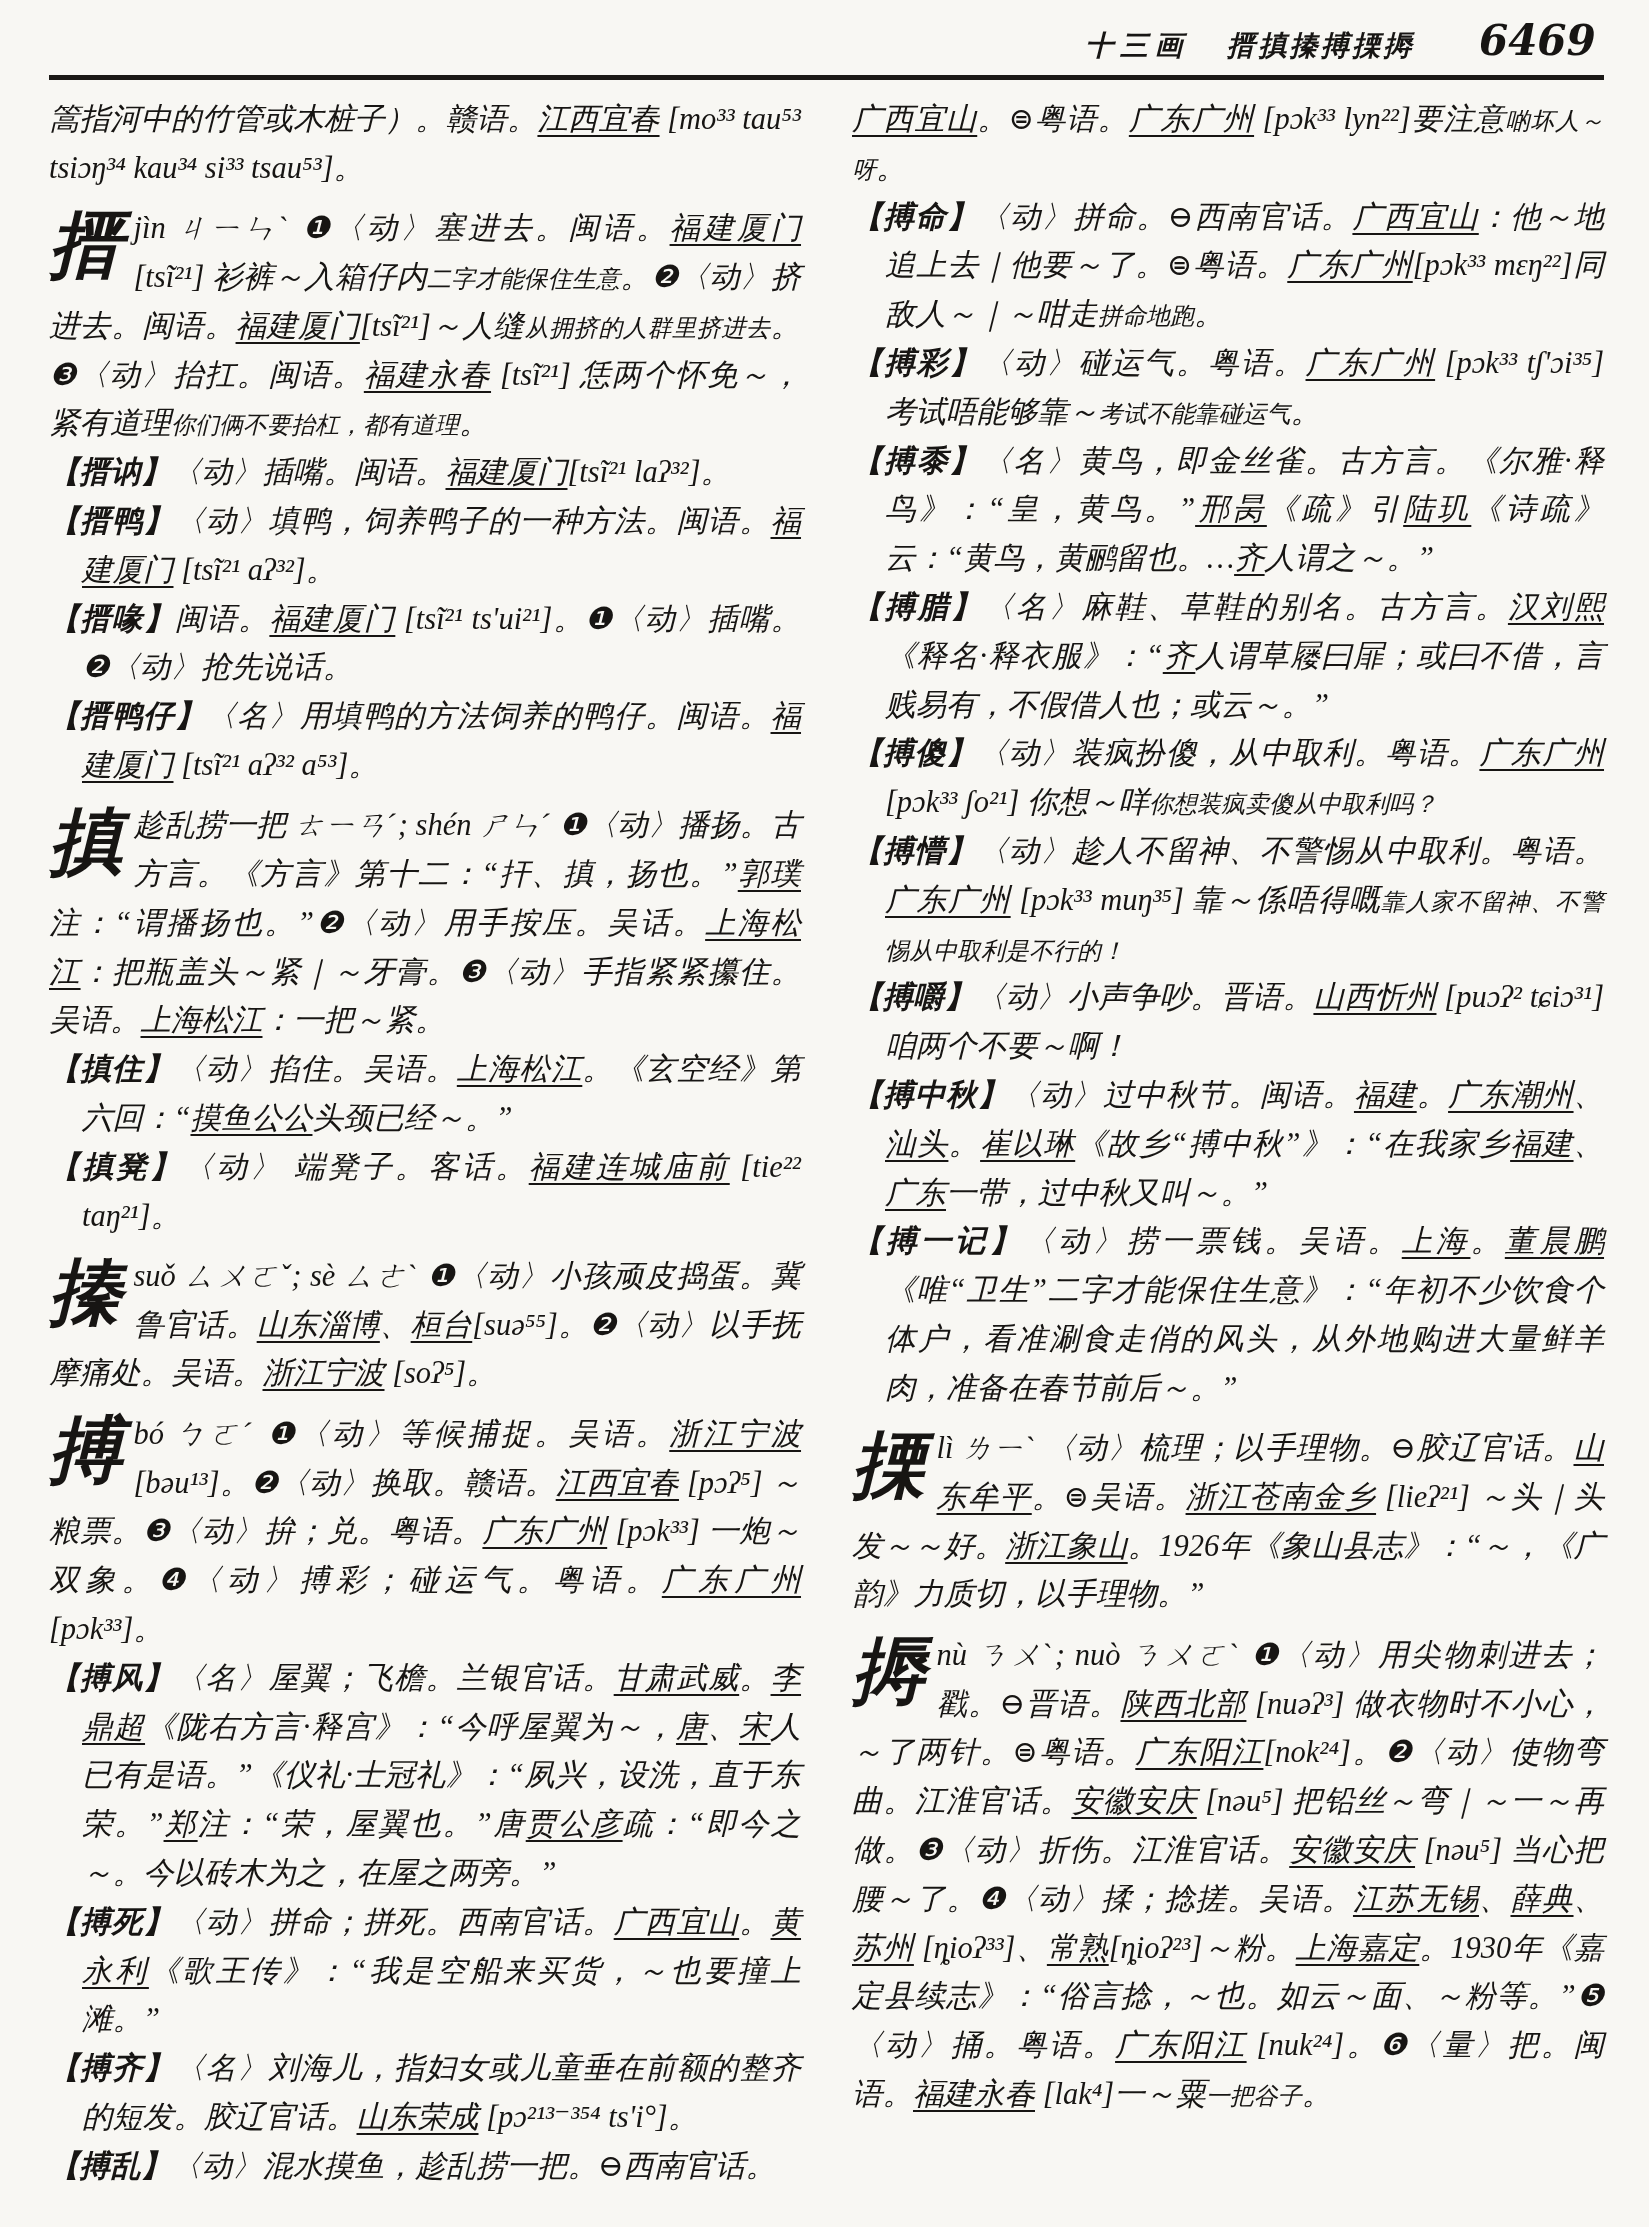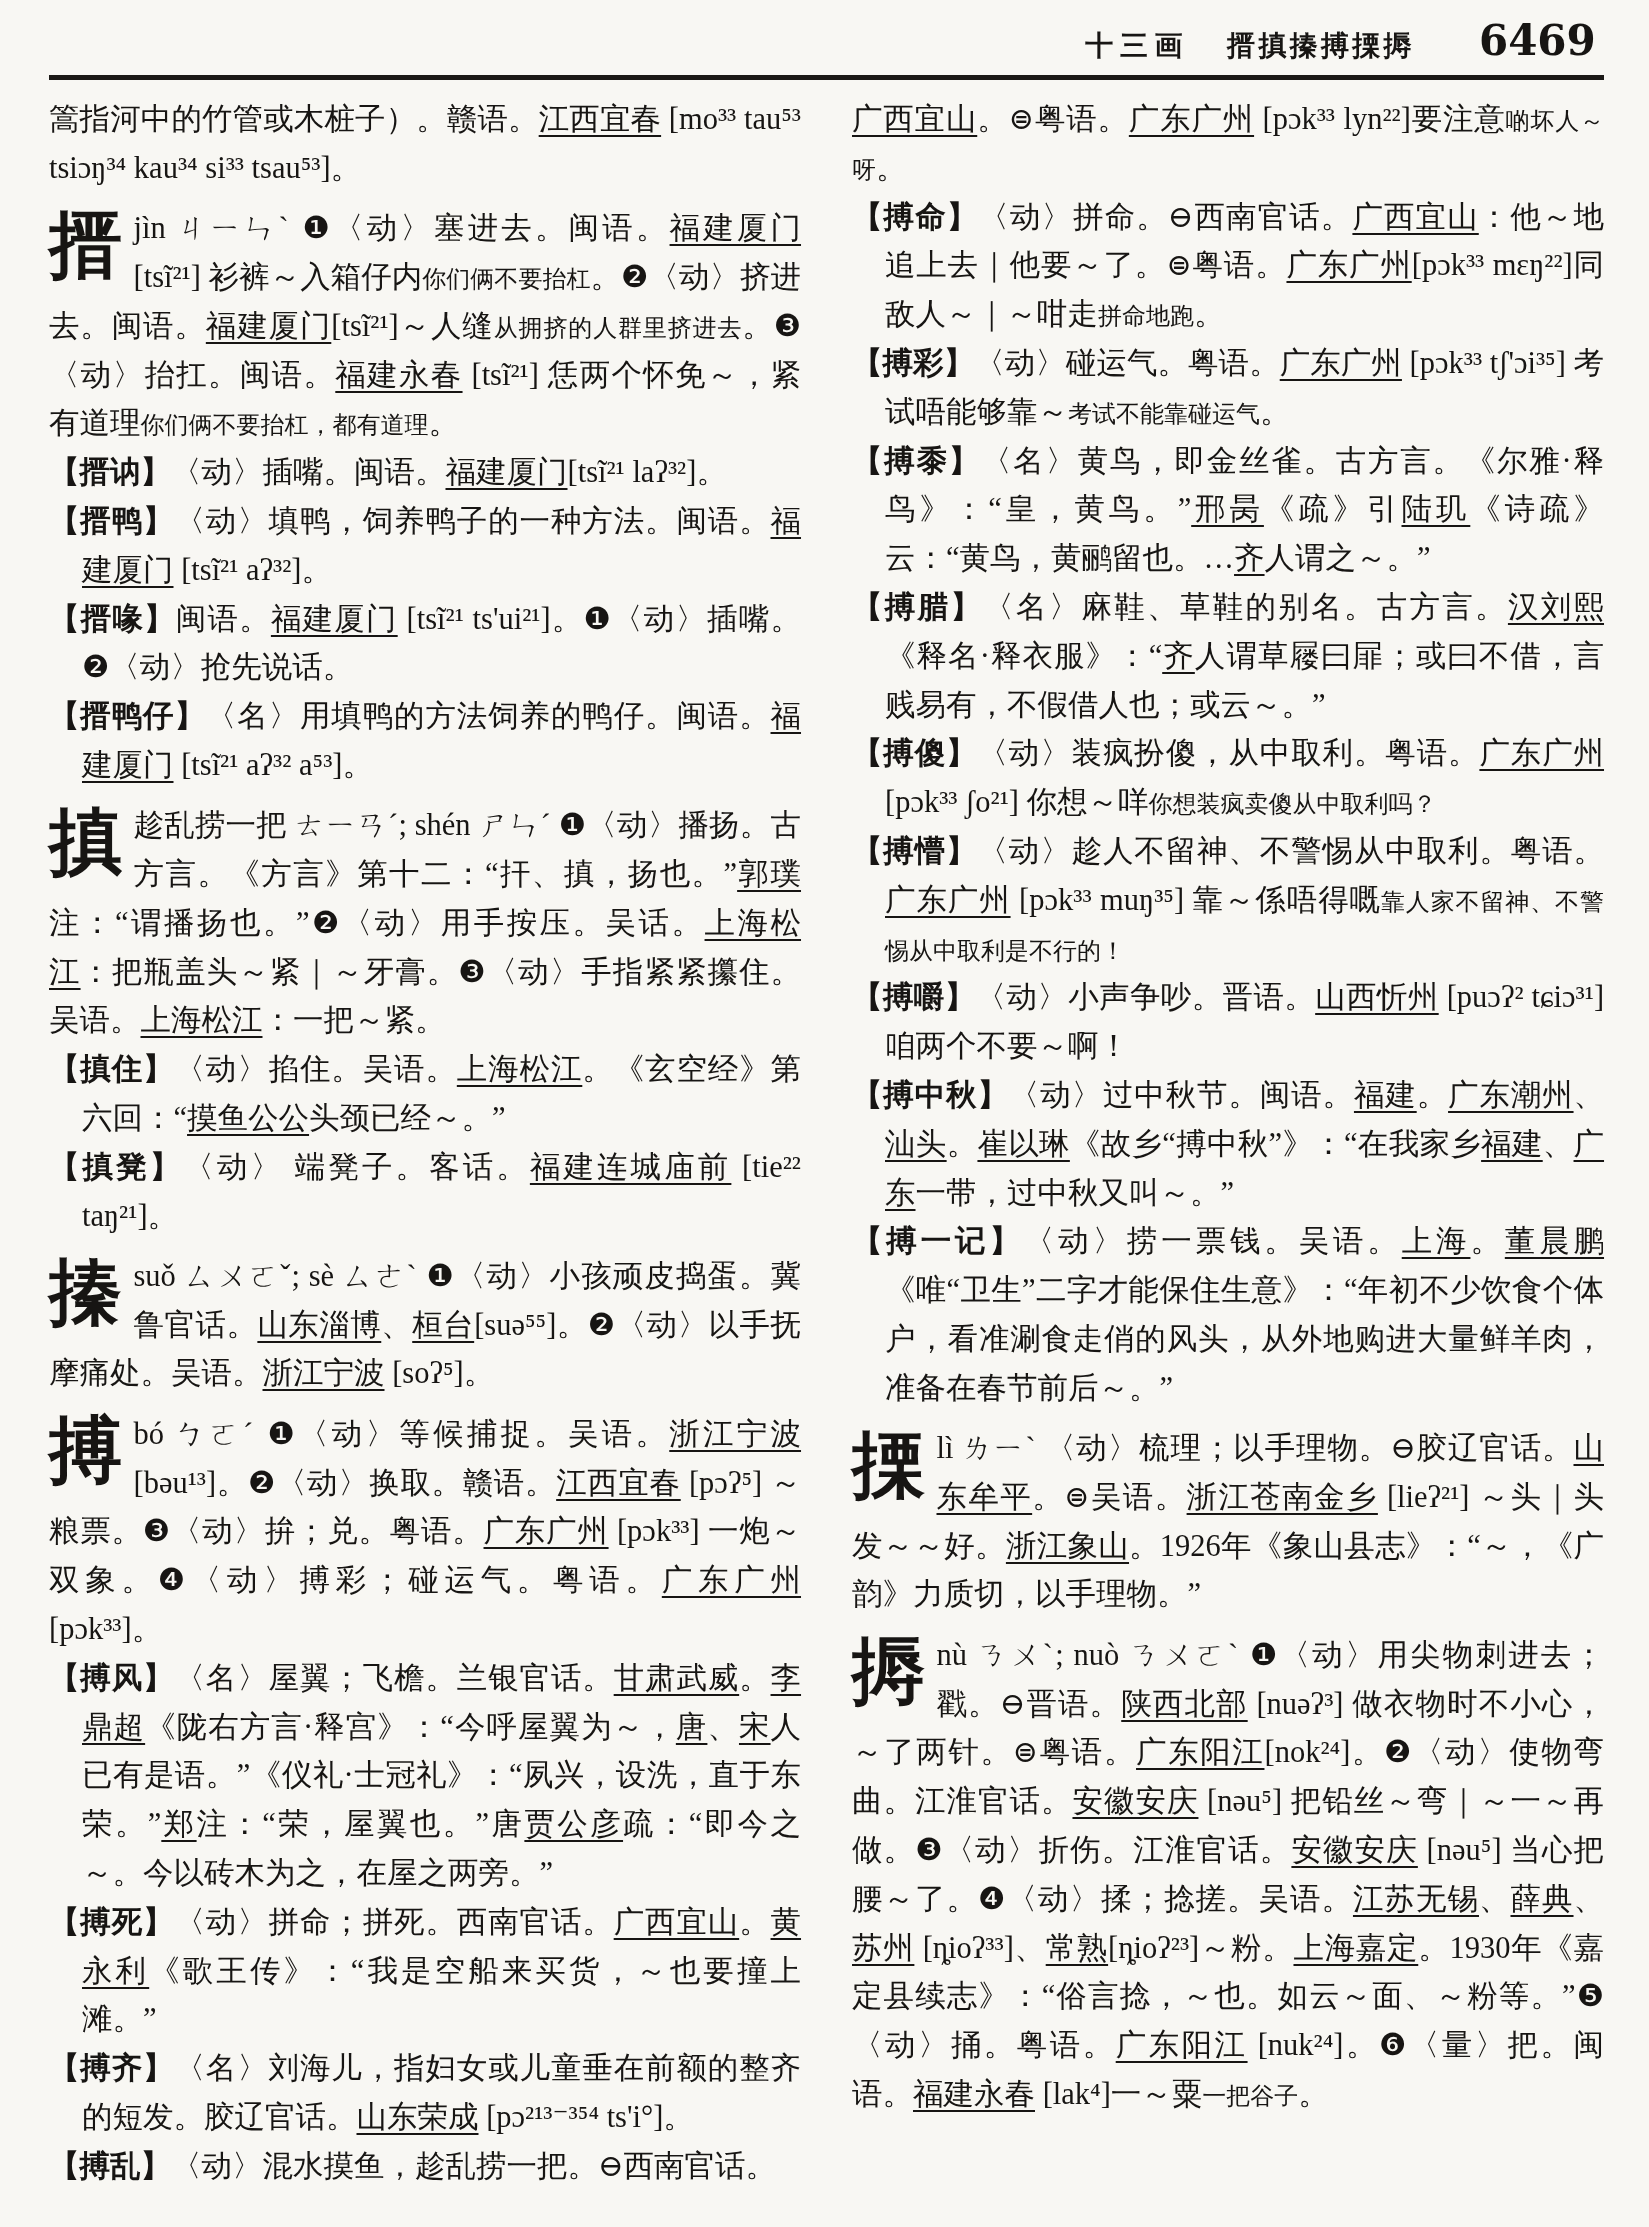--- a/index.html
+++ b/index.html
@@ -3,21 +3,21 @@
 <meta charset="utf-8">
 <style>
   html,body{margin:0;padding:0;}
   body{
     width:1650px;height:2227px;
     background:#f8f7f3;
     color:#171513;
     font-family:"Liberation Serif","DejaVu Serif",serif;
     overflow:hidden;
   }
-  .page{position:relative;width:1650px;height:1973px;box-sizing:border-box;padding:13.2px 46px 0 49px;}
+  .page{position:relative;width:1650px;height:1973px;box-sizing:border-box;padding:13.2px 46px 0 49px;font-style:italic;}
   .header{
     display:flex;justify-content:flex-end;align-items:baseline;
     font-size:28px;line-height:1.2;padding:3.3px 8.2px 8.2px 0;
   }
   .header .section{letter-spacing:6.6px;margin-right:38px;font-weight:600;}
   .header .chars{letter-spacing:3.3px;font-weight:600;}
   .header .pagenum{font-size:42px;font-weight:700;margin-left:64px;font-family:"DejaVu Serif",serif;}
   .rule{height:5px;background:#1b1916;margin:0 0 15px 0;}
   .columns{display:flex;gap:51px;}
   .col{width:752px;font-size:30.5px;line-height:1.60;text-align:justify;text-justify:inter-character;}
@@ -43,21 +43,21 @@
     <span class="section">十三画</span>
     <span class="chars">搢搷搸搏搮搙</span>
     <span class="pagenum">6469</span>
   </div>
   <div class="rule"></div>
   <div class="columns">
     <div class="col">
         <p class="cont">篙指河中的竹管或木桩子）。赣语。<span class="pn">江西宜春</span> [mo³³ tau⁵³ tsiɔŋ³⁴ kau³⁴ si³³ tsau⁵³]。</p>
         <div class="headentry">
           <span class="bigchar">搢</span>
-          <p><span class="pron">jìn ㄐㄧㄣˋ </span>❶〈动〉塞进去。闽语。<span class="pn">福建厦门</span> [tsĩ²¹] 衫裤～入箱仔内<span class="gloss">你们俩不要抬杠</span>。❷〈动〉挤进去。闽语。<span class="pn">福建厦门</span>[tsĩ²¹]～人缝<span class="gloss">从拥挤的人群里挤进去</span>。❸〈动〉抬扛。闽语。<span class="pn">福建永春</span> [tsĩ²¹] 恁两个怀免～，紧有道理<span class="gloss">你们俩不要抬杠，都有道理</span>。</p>
+          <p><span class="pron">jìn ㄐㄧㄣˋ </span>❶〈动〉塞进去。闽语。<span class="pn">福建厦门</span> [tsĩ²¹] 衫裤～入箱仔内<span class="gloss">二字才能保住生意</span>。❷〈动〉挤进去。闽语。<span class="pn">福建厦门</span>[tsĩ²¹]～人缝<span class="gloss">从拥挤的人群里挤进去</span>。❸〈动〉抬扛。闽语。<span class="pn">福建永春</span> [tsĩ²¹] 恁两个怀免～，紧有道理<span class="gloss">你们俩不要抬杠，都有道理</span>。</p>
         </div>
         <p class="compound"><span class="hw">【搢讷】</span>〈动〉插嘴。闽语。<span class="pn">福建厦门</span>[tsĩ²¹ laʔ³²]。</p>
         <p class="compound"><span class="hw">【搢鸭】</span>〈动〉填鸭，饲养鸭子的一种方法。闽语。<span class="pn">福建厦门</span> [tsĩ²¹ aʔ³²]。</p>
         <p class="compound"><span class="hw">【搢喙】</span>闽语。<span class="pn">福建厦门</span> [tsĩ²¹ ts'ui²¹]。❶〈动〉插嘴。❷〈动〉抢先说话。</p>
         <p class="compound"><span class="hw">【搢鸭仔】</span>〈名〉用填鸭的方法饲养的鸭仔。闽语。<span class="pn">福建厦门</span> [tsĩ²¹ aʔ³² a⁵³]。</p>
         <div class="headentry">
           <span class="bigchar">搷</span>
           <p><span class="pron">趁乱捞一把 ㄊㄧㄢˊ; shén ㄕㄣˊ </span>❶〈动〉播扬。古方言。《方言》第十二：“扞、搷，扬也。”<span class="pn">郭璞</span>注：“谓播扬也。”❷〈动〉用手按压。吴话。<span class="pn">上海松江</span>：把瓶盖头～紧｜～牙膏。❸〈动〉手指紧紧攥住。吴语。<span class="pn">上海松江</span>：一把～紧。</p>
         </div>
         <p class="compound"><span class="hw">【搷住】</span>〈动〉掐住。吴语。<span class="pn">上海松江</span>。《玄空经》第六回：“<span class="pn">摸鱼公公</span>头颈已经～。”</p>

